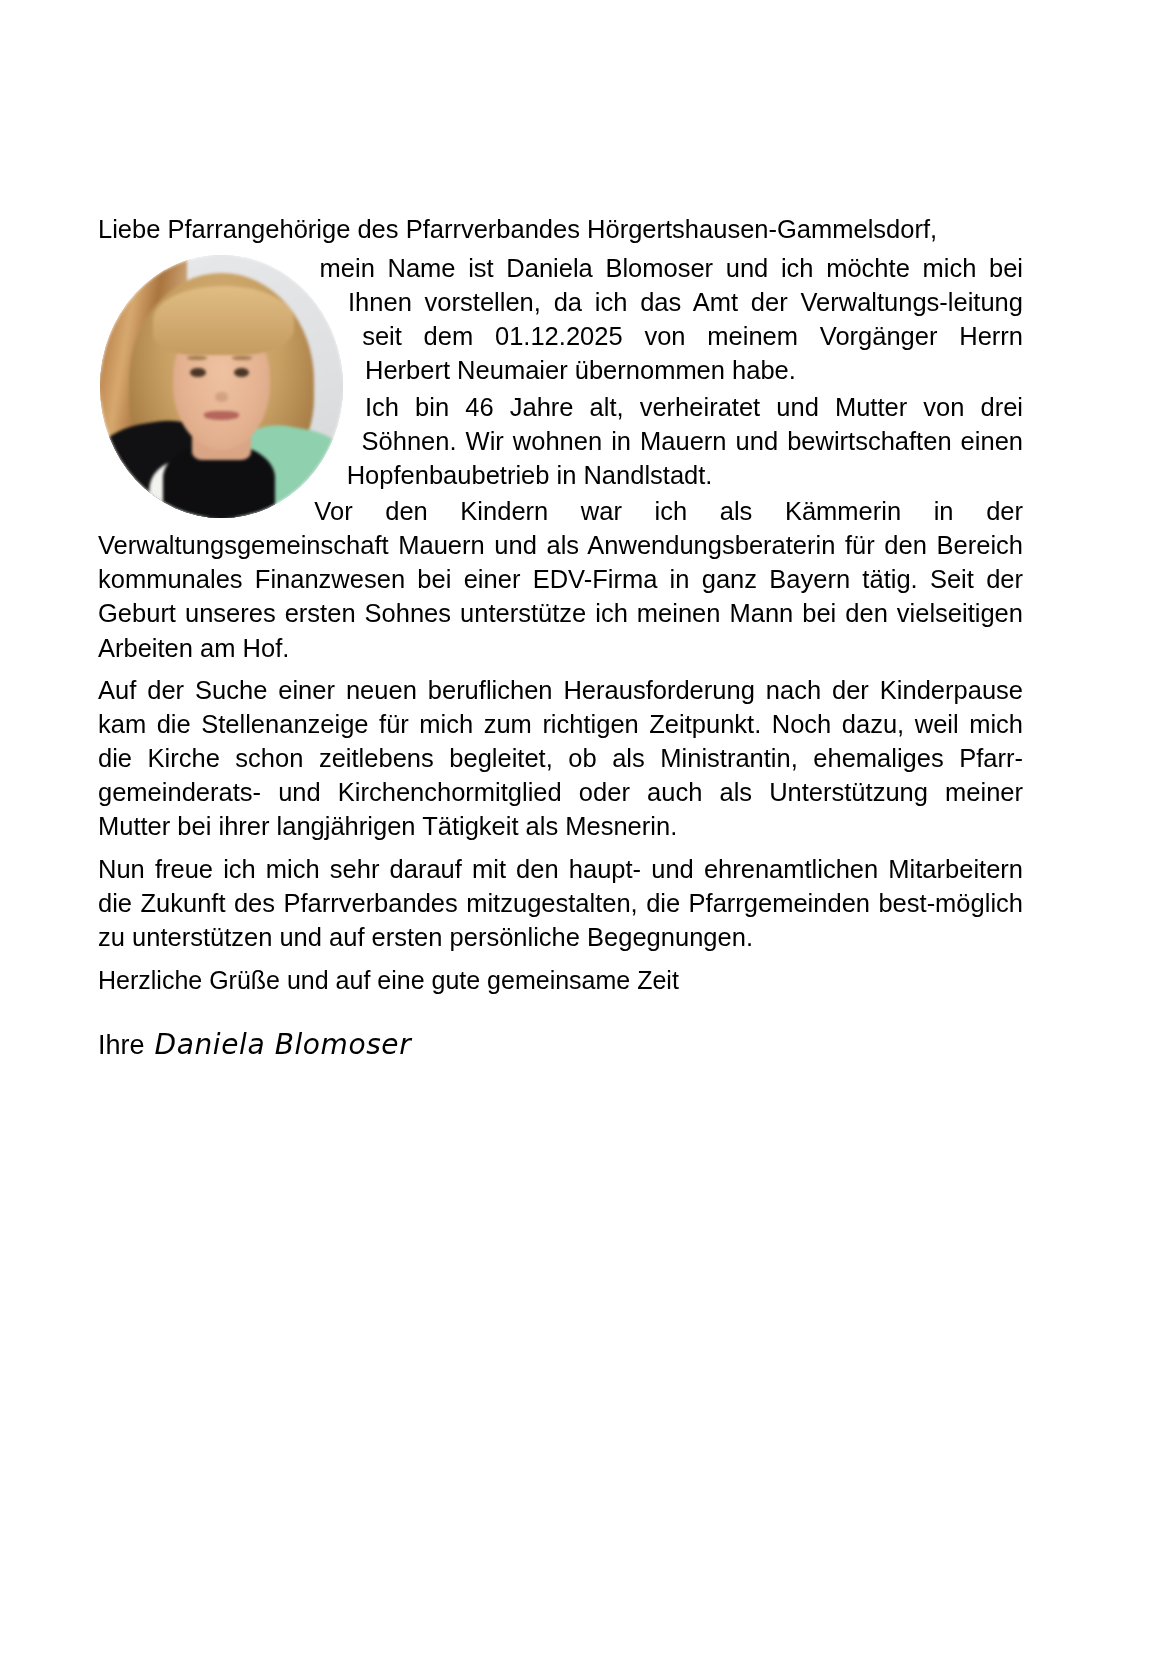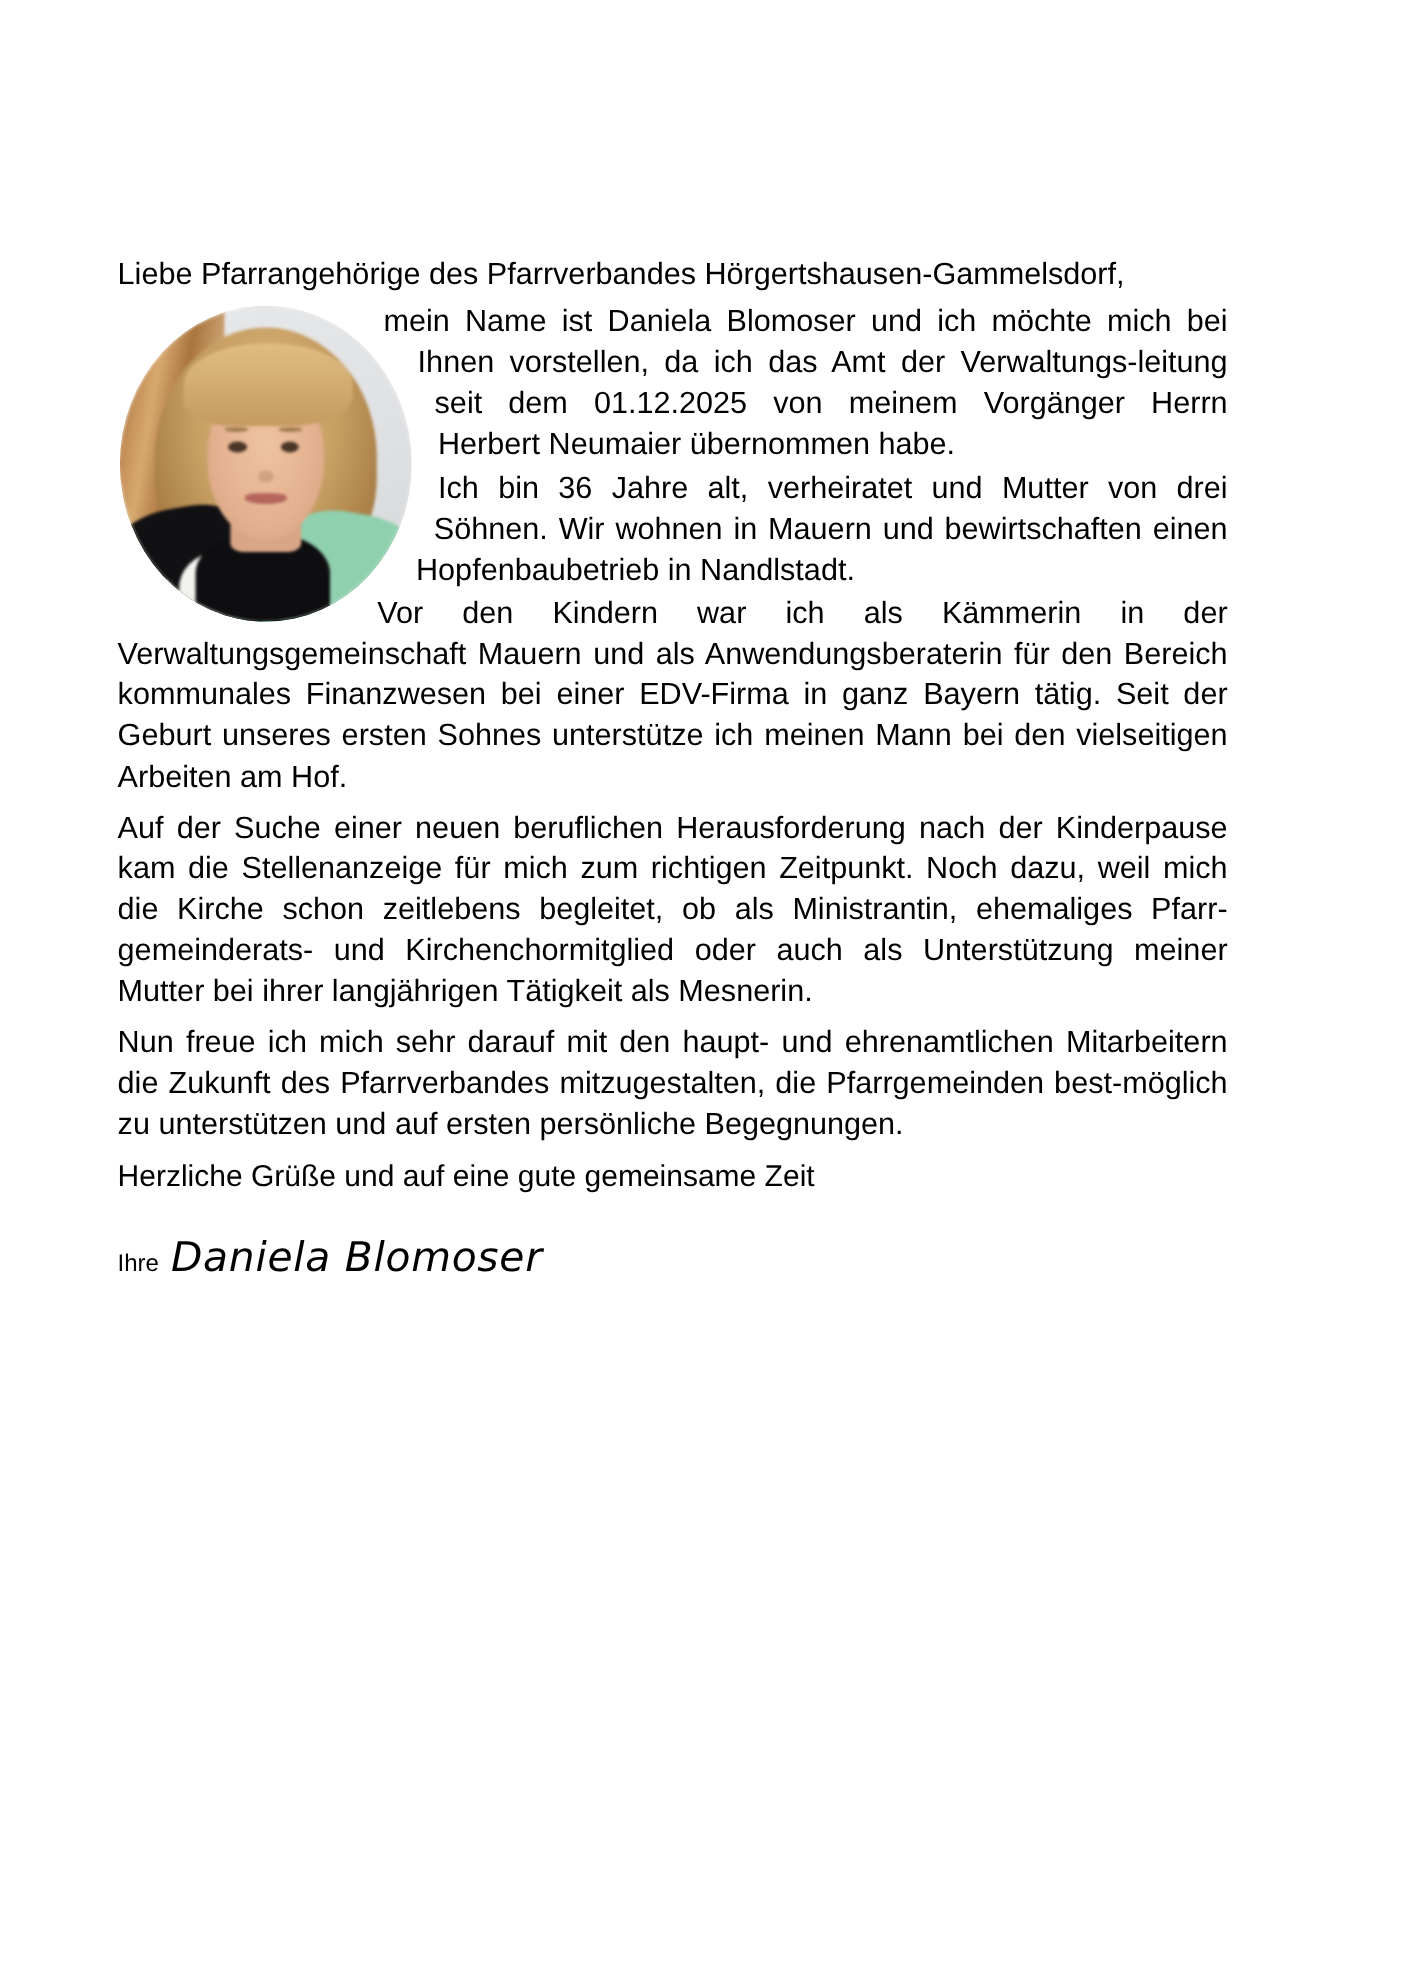--- a/index.html
+++ b/index.html
@@ -183,24 +183,24 @@
     margin: 10px 0 0 0;
   }
 
   .signature-line {
     margin-top: 30px;
     display: flex;
     align-items: baseline;
     gap: 10px;
   }
   .signature-prefix {
-    font-size: 20px;
+    font-size: 27px;
   }
   .signature-name {
-    font-size: 34px;
+    font-size: 28px;
     font-family: "DejaVu Sans", sans-serif;
     font-style: italic;
     font-weight: 400;
     letter-spacing: 0.6px;
   }
   .clearfix::after { content: ""; display: block; clear: both; }
 </style>
 </head>
 <body>
 
@@ -225,21 +225,21 @@
       <div class="brow r"></div>
       <div class="eye l"></div>
       <div class="eye r"></div>
       <div class="nose"></div>
       <div class="mouth"></div>
       <div class="blur"></div>
     </div>
 
     <p class="body-text">mein Name ist Daniela Blomoser und ich möchte mich bei Ihnen vorstellen, da ich das Amt der Verwaltungs-leitung seit dem 01.12.2025 von meinem Vorgänger Herrn Herbert Neumaier übernommen habe.</p>
 
-    <p class="body-text">Ich bin 36 Jahre alt, verheiratet und Mutter von drei Söhnen. Wir wohnen in Mauern und bewirtschaften einen Hopfenbaubetrieb in Nandlstadt.</p>
+    <p class="body-text">Ich bin 46 Jahre alt, verheiratet und Mutter von drei Söhnen. Wir wohnen in Mauern und bewirtschaften einen Hopfenbaubetrieb in Nandlstadt.</p>
 
     <p class="body-text last-in-group">Vor den Kindern war ich als Kämmerin in der Verwaltungsgemeinschaft Mauern und als Anwendungsberaterin für den Bereich kommunales Finanzwesen bei einer EDV-Firma in ganz Bayern tätig. Seit der Geburt unseres ersten Sohnes unterstütze ich meinen Mann bei den vielseitigen Arbeiten am Hof.</p>
 
     <div class="clearfix"></div>
 
     <p class="body-text last-in-group">Auf der Suche einer neuen beruflichen Herausforderung nach der Kinderpause kam die Stellenanzeige für mich zum richtigen Zeitpunkt. Noch dazu, weil mich die Kirche schon zeitlebens begleitet, ob als Ministrantin, ehemaliges Pfarr-gemeinderats- und Kirchenchormitglied oder auch als Unterstützung meiner Mutter bei ihrer langjährigen Tätigkeit als Mesnerin.</p>
 
     <p class="body-text last-in-group">Nun freue ich mich sehr darauf mit den haupt- und ehrenamtlichen Mitarbeitern die Zukunft des Pfarrverbandes mitzugestalten, die Pfarrgemeinden best-möglich zu unterstützen und auf ersten persönliche Begegnungen.</p>
 
     <p class="closing">Herzliche Grüße und auf eine gute gemeinsame Zeit</p>

